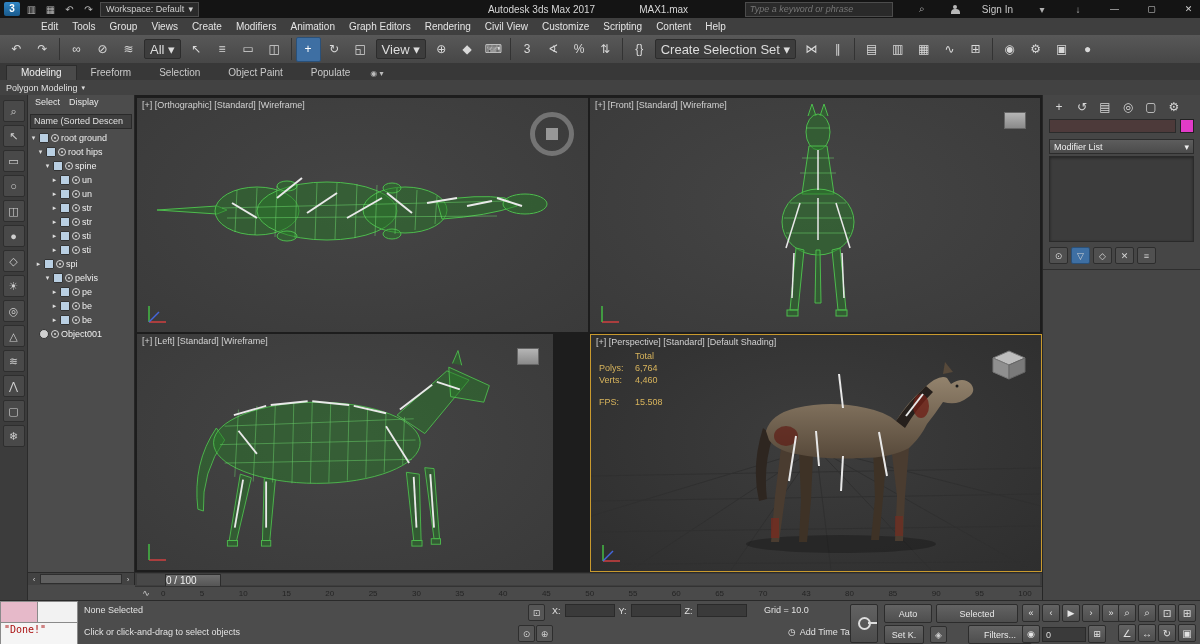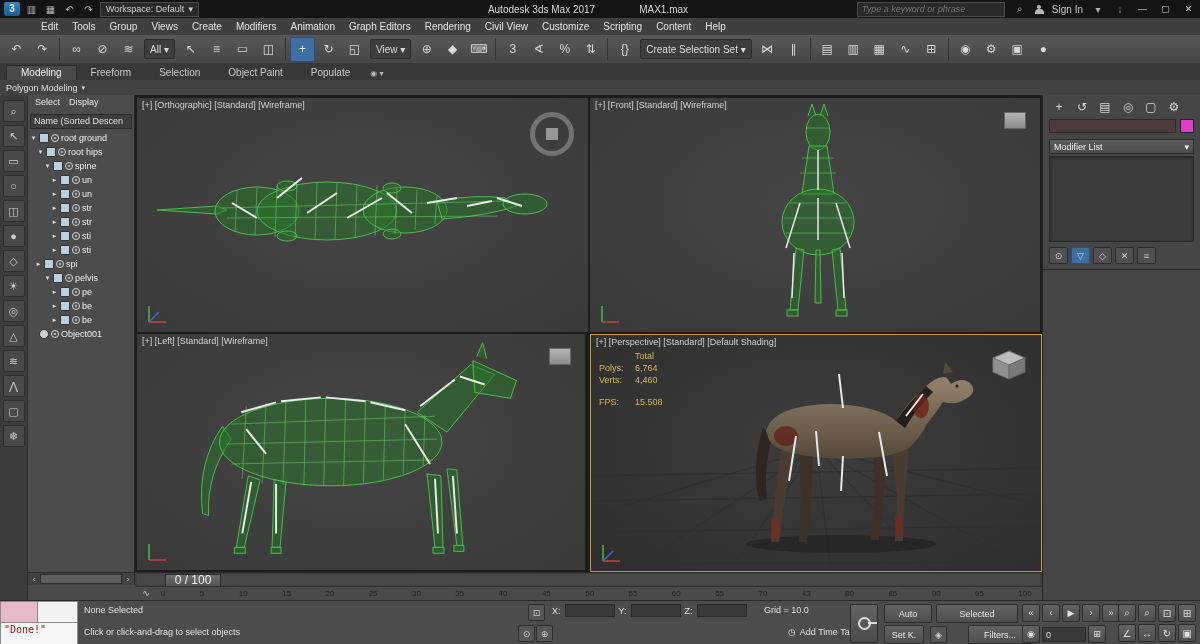--- a/index.html
+++ b/index.html
@@ -8,41 +8,41 @@
        -webkit-user-select:none;user-select:none;}
   
   .titlebar{position:absolute;left:0;top:0;right:0;height:18px;background:#141414;
             display:flex;align-items:center;gap:4px;padding:0 4px;font-size:10px;color:#c8c8c8;}
   .app-logo{width:16px;height:14px;background:linear-gradient(#2f86c6,#195a8c);color:#fff;
             font-weight:bold;font-size:10px;text-align:center;line-height:14px;border-radius:2px;}
   .qa{width:15px;text-align:center;font-size:10px;color:#b8b8b8;}
   .workspace{background:#2a2a2a;border:1px solid #4c4c4c;height:13px;line-height:12px;
              padding:0 5px;font-size:9px;color:#cfcfcf;display:flex;gap:4px;align-items:center;}
   .tb-center{position:absolute;left:50%;transform:translateX(-56%);display:flex;gap:44px;font-size:10px;color:#d7d7d7;}
-  .tb-right{margin-left:auto;display:flex;align-items:center;gap:8px;}
+  .tb-right{margin-left:auto;display:flex;align-items:center;gap:22px;}
   .search-box{width:138px;height:13px;background:#2a2a2a;border:1px solid #4c4c4c;
               color:#bbb;font-size:9px;font-style:italic;padding:0 4px;outline:none;
               font-family:"Liberation Sans","DejaVu Sans",sans-serif;}
   .t-icon{width:14px;text-align:center;color:#b0b0b0;font-size:10px;}
   .person{width:9px;height:9px;position:relative;}
   .person:before{content:"";position:absolute;left:2.5px;top:0;width:4px;height:4px;border-radius:50%;background:#b8b8b8;}
   .person:after{content:"";position:absolute;left:0;top:4.5px;width:9px;height:4.5px;border-radius:4px 4px 0 0;background:#b8b8b8;}
   .win-btn{width:15px;text-align:center;font-size:9px;color:#cfcfcf;}
   
   .menubar{position:absolute;left:0;top:18px;right:0;height:17px;background:#3f3f3f;
            border-bottom:1px solid #2c2c2c;display:flex;align-items:center;padding-left:34px;font-size:10px;}
   .menu-item{padding:0 7px;color:#e4e4e4;}
   
   .toolbar{position:absolute;left:0;top:35px;right:0;height:28px;
            background:linear-gradient(#585858,#474747);border-bottom:1px solid #303030;
            display:flex;align-items:center;padding:0 4px;gap:1px;}
   .tb-icon{width:23px;height:23px;display:flex;align-items:center;justify-content:center;
            color:#d9d9d9;font-size:12px;border:1px solid transparent;border-radius:2px;}
   .tb-icon.active{background:#3e6fa3;border-color:#2a5078;color:#fff;}
-  .tb-drop{height:18px;background:#3d3d3d;border:1px solid #2c2c2c;color:#ddd;font-size:10px;
+  .tb-drop{height:18px;background:#3d3d3d;border:1px solid #2c2c2c;color:#ddd;font-size:13px;
            padding:0 5px;display:flex;align-items:center;white-space:nowrap;border-radius:2px;margin:0 2px;}
   .tb-sep{width:1px;height:22px;background:#333;margin:0 3px;border:none;}
   
   .ribbon-tabs{position:absolute;left:0;top:63px;right:0;height:17px;background:#383838;
                display:flex;align-items:flex-end;padding-left:6px;font-size:10px;}
   .rtab{padding:1px 14px 2px;color:#c9c9c9;}
   .rtab.active{background:#4a4a4a;border:1px solid #2c2c2c;border-bottom:none;color:#f0f0f0;}
   .ribbon-config{margin-left:6px;font-size:8px;color:#bbb;padding-bottom:2px;}
   .ribbon-strip{position:absolute;left:0;top:80px;right:0;height:15px;background:#424242;
                 border-bottom:1px solid #2a2a2a;display:flex;align-items:center;padding-left:6px;
@@ -103,21 +103,21 @@
   .cp-sbtn{width:17px;height:15px;background:#505050;border:1px solid #2d2d2d;border-radius:2px;
            color:#d5d5d5;font-size:9px;display:flex;align-items:center;justify-content:center;}
   .cp-sbtn.active{background:#3e6fa3;border-color:#2a5078;}
   .cp-divider{height:1px;background:#2e2e2e;margin:2px 0;}
   
   .timeline{position:absolute;left:135px;top:572px;width:907px;height:14px;background:#3e3e3e;
             border-top:1px solid #2a2a2a;box-sizing:border-box;}
   .tl-track{position:absolute;left:2px;right:2px;top:1px;bottom:1px;background:#484848;}
   .tl-handle{position:absolute;left:28px;top:0;width:54px;height:11px;
              background:linear-gradient(#6e6e6e,#555);border:1px solid #2c2c2c;
-             font-size:12px;color:#f0f0f0;text-align:center;line-height:11px;}
+             font-size:10px;color:#f0f0f0;line-height:11px;}
   .ruler{position:absolute;left:135px;top:586px;width:907px;height:14px;background:#4a4a4a;
          border-top:1px solid #333;box-sizing:border-box;display:flex;align-items:center;}
   .mini-curve{width:18px;height:12px;margin-left:2px;color:#cfcfcf;font-size:9px;text-align:center;flex:none;}
   .ticks{flex:1;display:flex;justify-content:space-between;padding:0 10px 0 6px;font-size:8px;color:#242424;}
   
   .statusbar{position:absolute;left:0;bottom:0;width:1200px;height:44px;background:#4c4c4c;
              border-top:1px solid #2a2a2a;font-size:9px;box-sizing:border-box;}
   .listener{position:absolute;left:0;top:0;width:78px;height:44px;display:flex;flex-direction:column;}
   .listener-top{display:flex;height:22px;}
   .macro-box{width:38px;background:#e6b9c9;border:1px solid #8a8a8a;box-sizing:border-box;}
@@ -484,21 +484,21 @@
       </svg>
       <div class="vcube">
           <div class="vc-flat"></div>
         </div>
       <svg class="tripod" width="26" height="26">
         <line x1="6" y1="20" x2="23" y2="20" stroke="#d04040" stroke-width="1.5"></line>
         <line x1="6" y1="20" x2="6" y2="4" stroke="#44bb44" stroke-width="1.5"></line>
       </svg>
     </div>
 
-    <div class="vp" style="left:2px;top:239px;width:448px;height:236px;">
+    <div class="vp" style="left:2px;top:239px;width:416px;height:236px;">
       <span class="vp-label">[+] [Left] [Standard] [Wireframe]</span>
       <svg class="scene" viewBox="0 0 451 236">
         <g stroke="#4dbb4d" fill="rgba(40,120,40,0.5)" stroke-width="1">
           <path d="M86,92 Q60,130 66,180 L72,182 Q70,140 95,105 Z"></path>
           <ellipse cx="195" cy="108" rx="112" ry="44"></ellipse>
           <path d="M282,78 L336,30 L360,40 L312,98 Z"></path>
           <path d="M338,26 L382,46 L376,64 L340,58 Z"></path>
           <path d="M342,22 L348,8 L352,24"></path>
           <path d="M292,140 L300,214 L308,214 L306,142 Z"></path>
           <path d="M312,135 L322,212 L328,212 L322,136 Z"></path>

